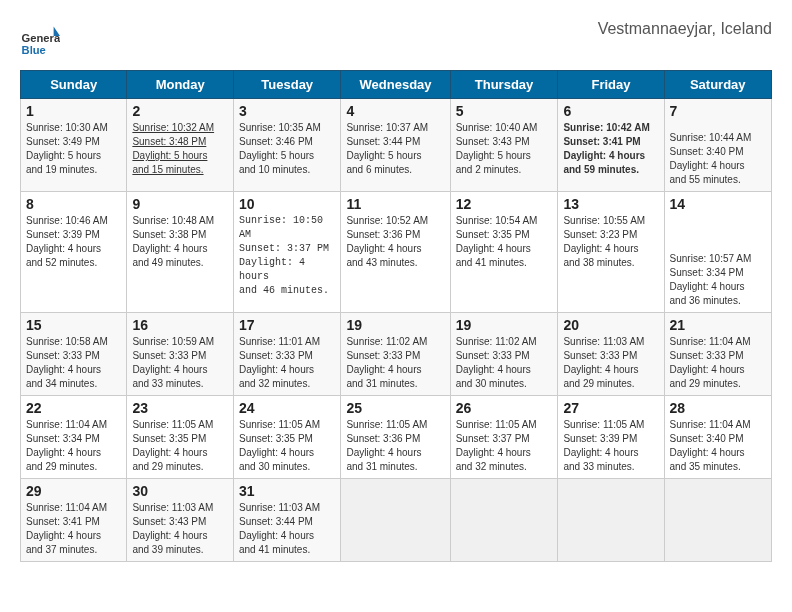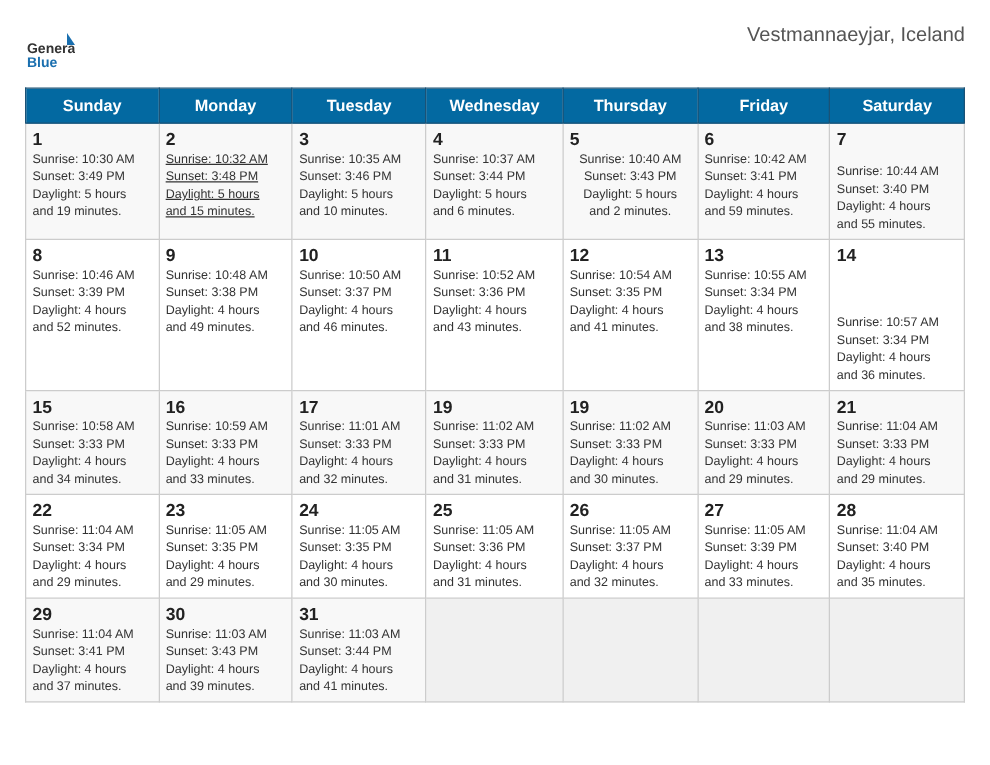--- a/index.html
+++ b/index.html
@@ -133,28 +133,28 @@
         </td>
         <td>
           <span class="day-num">4</span>
           <div class="day-info" style="white-space: pre-line;">Sunrise: 10:37 AM
 Sunset: 3:44 PM
 Daylight: 5 hours
 and 6 minutes.</div>
         </td>
         <td>
           <span class="day-num">5</span>
-          <div class="day-info" style="white-space: pre-line; text-align: center;">Sunrise: 10:40 AM
+          <div class="day-info" style="white-space: pre-line;">Sunrise: 10:40 AM
 Sunset: 3:43 PM
 Daylight: 5 hours
 and 2 minutes.</div>
         </td>
         <td>
           <span class="day-num">6</span>
-          <div class="day-info" style="white-space: pre-line;">Sunrise: 10:42 AM
+          <div class="day-info" style="white-space: pre-line; font-weight: bold;">Sunrise: 10:42 AM
 Sunset: 3:41 PM
 Daylight: 4 hours
 and 59 minutes.</div>
         </td>
         <td>
           <span class="day-num">7</span>
           <div class="day-info" style="white-space: pre-line; margin-top: 12px;">Sunrise: 10:44 AM
 Sunset: 3:40 PM
 Daylight: 4 hours
 and 55 minutes.</div>
@@ -170,21 +170,21 @@
         </td>
         <td>
           <span class="day-num">9</span>
           <div class="day-info" style="white-space: pre-line;">Sunrise: 10:48 AM
 Sunset: 3:38 PM
 Daylight: 4 hours
 and 49 minutes.</div>
         </td>
         <td>
           <span class="day-num">10</span>
-          <div class="day-info" style="white-space: pre-line;">Sunrise: 10:50 AM
+          <div class="day-info" style="white-space: pre-line; font-family: Liberation Mono, monospace;">Sunrise: 10:50 AM
 Sunset: 3:37 PM
 Daylight: 4 hours
 and 46 minutes.</div>
         </td>
         <td>
           <span class="day-num">11</span>
           <div class="day-info" style="white-space: pre-line;">Sunrise: 10:52 AM
 Sunset: 3:36 PM
 Daylight: 4 hours
 and 43 minutes.</div>
@@ -192,21 +192,21 @@
         <td>
           <span class="day-num">12</span>
           <div class="day-info" style="white-space: pre-line;">Sunrise: 10:54 AM
 Sunset: 3:35 PM
 Daylight: 4 hours
 and 41 minutes.</div>
         </td>
         <td>
           <span class="day-num">13</span>
           <div class="day-info" style="white-space: pre-line;">Sunrise: 10:55 AM
-Sunset: 3:34 PM
+Sunset: 3:23 PM
 Daylight: 4 hours
 and 38 minutes.</div>
         </td>
         <td>
           <span class="day-num">14</span>
           <div class="day-info" style="white-space: pre-line; margin-top: 40px;">Sunrise: 10:57 AM
 Sunset: 3:34 PM
 Daylight: 4 hours
 and 36 minutes.</div>
         </td>

